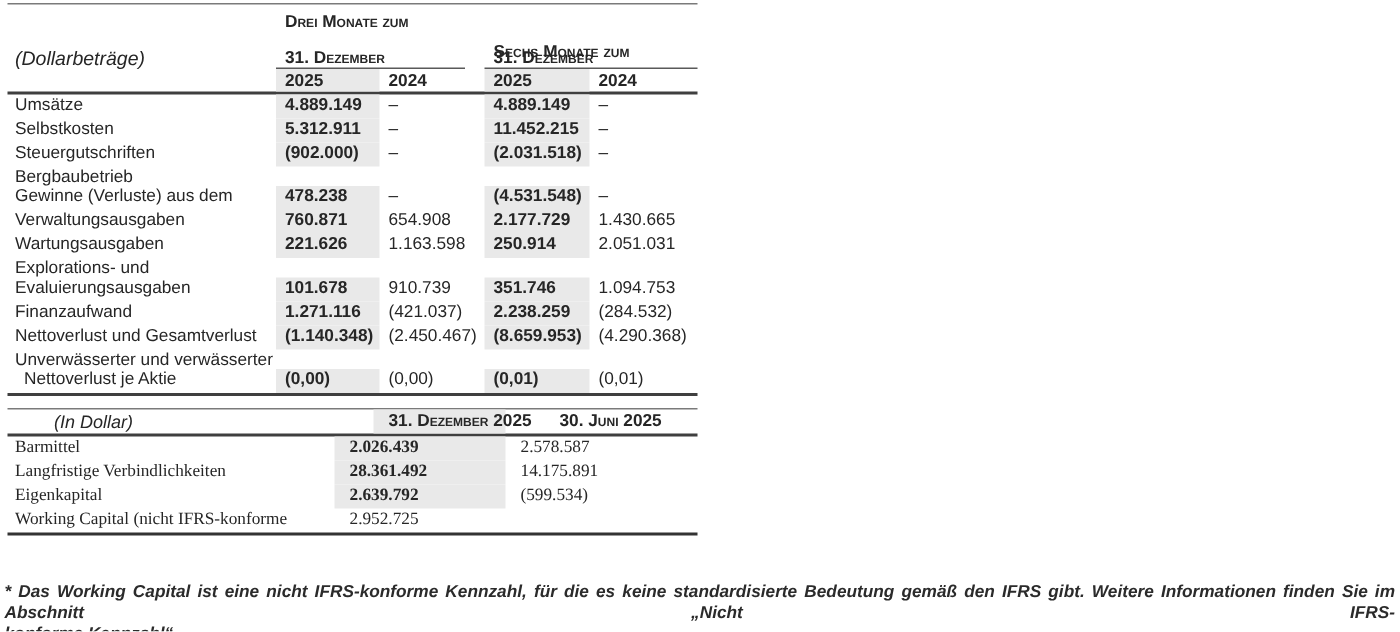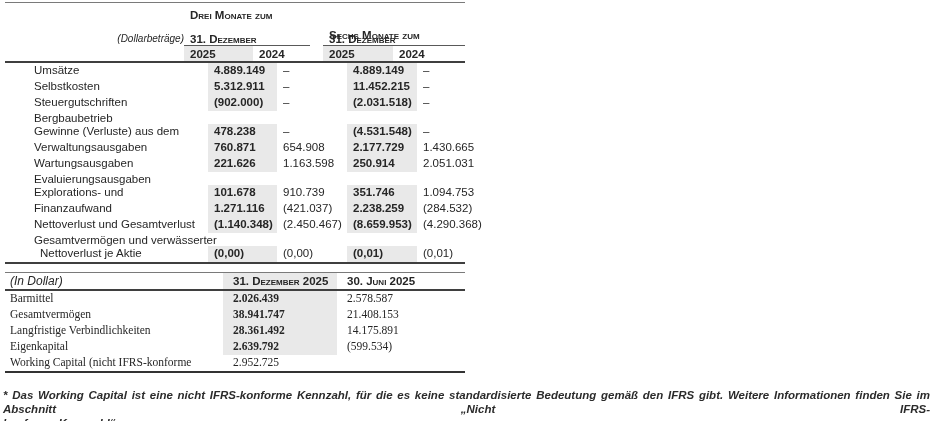--- a/index.html
+++ b/index.html
@@ -23,51 +23,50 @@
 
   
   .t1 { position: absolute; left: 5px; top: 2px; width: 460px; }
   .t1-head {
     display: grid;
     grid-template-columns: 179px 69px 70px 70px 72px;
     grid-template-rows: 30px 13px 15px;
     border-top: 1px solid #7a7a7a;
     border-bottom: 2px solid #3f3f3f;
   }
-  .t1-head .cap { grid-column: 1; grid-row: 1 / 3; align-self: end; padding: 0 0 1px 5px; font-style: italic; font-size: 10px; text-align: right; }
+  .t1-head .cap { grid-column: 1; grid-row: 1 / 3; align-self: end; padding: 0 0 1px 5px; font-style: italic; font-size: 13px; }
   .t1-head .g1 { grid-column: 2 / 4; grid-row: 1; padding: 6px 0 0 6px; white-space: nowrap; }
   .t1-head .g2 { grid-column: 4 / 6; grid-row: 1; padding: 6px 0 0 6px; white-space: nowrap; margin-top: 20px; }
   .t1-head .s1 { grid-column: 2 / 4; grid-row: 2; padding-left: 6px; margin-right: 13px; border-bottom: 1px solid #595959; white-space: nowrap; }
   .t1-head .s2 { grid-column: 4 / 6; grid-row: 2; padding-left: 6px; border-bottom: 1px solid #595959; white-space: nowrap; }
   .t1-head .yr { grid-row: 3; padding: 2px 0 0 6px; font-weight: bold; }
   .t1-head .y1 { grid-column: 2; }
   .t1-head .y2 { grid-column: 3; }
   .t1-head .y3 { grid-column: 4; }
   .t1-head .y4 { grid-column: 5; }
 
   .t1-body { border-bottom: 2px solid #3f3f3f; }
   .t1-row {
     display: grid;
     grid-template-columns: 179px 69px 70px 70px 72px;
     align-items: end;
-    margin-left: 24px;
   }
   .t1-row > div { padding: 1px 0 2px; }
   .t1-row .lbl { padding-left: 5px; white-space: nowrap; }
   .t1-row .num { padding-left: 6px; white-space: nowrap; }
 
   
   .t2 { position: absolute; left: 5px; top: 272px; width: 460px; }
   .t2-head {
     display: grid;
     grid-template-columns: 218px 114px 128px;
     border-top: 1px solid #7a7a7a;
     border-bottom: 2px solid #3f3f3f;
   }
-  .t2-head > div { padding: 2px 0 1px; }
+  .t2-head > div { padding: 2px 0 1px; margin-left: 26px; }
   .t2-head .cap { padding-left: 5px; font-style: italic; font-size: 12px; }
   .t2-head .ch  { padding-left: 10px; white-space: nowrap; }
   .t2-body { border-bottom: 2px solid #333333; font-family: Liberation Serif, serif; }
   .t2-row {
     display: grid;
     grid-template-columns: 218px 114px 128px;
     align-items: end;
   }
   .t2-row > div { padding: 1px 0 2px; }
   .t2-row .lbl { padding-left: 5px; white-space: nowrap; }
@@ -155,22 +154,22 @@
       <div class="t1-row">
         <div class="lbl">Wartungsausgaben</div>
         <div class="num b shade">221.626</div>
         <div class="num">1.163.598</div>
         <div class="num b shade">250.914</div>
         <div class="num">2.051.031</div>
       </div>
 
       <div class="t1-row">
         <div class="lbl">
+          <div>Explorations- und</div>
           <div>Evaluierungsausgaben</div>
-          <div>Explorations- und</div>
         </div>
         <div class="num b shade">101.678</div>
         <div class="num">910.739</div>
         <div class="num b shade">351.746</div>
         <div class="num">1.094.753</div>
       </div>
 
       <div class="t1-row">
         <div class="lbl">Finanzaufwand</div>
         <div class="num b shade">1.271.116</div>
@@ -182,21 +181,21 @@
       <div class="t1-row">
         <div class="lbl">Nettoverlust und Gesamtverlust</div>
         <div class="num b shade">(1.140.348)</div>
         <div class="num">(2.450.467)</div>
         <div class="num b shade">(8.659.953)</div>
         <div class="num">(4.290.368)</div>
       </div>
 
       <div class="t1-row">
         <div class="lbl">
-          <div>Gesamtvermögen und verwässerter</div>
+          <div>Unverwässerter und verwässerter</div>
           <div class="indent">Nettoverlust je Aktie</div>
         </div>
         <div class="num b shade">(0,00)</div>
         <div class="num">(0,00)</div>
         <div class="num b shade">(0,01)</div>
         <div class="num">(0,01)</div>
       </div>
 
     </div>
   </div>
@@ -210,25 +209,20 @@
     </div>
 
     <div class="t2-body">
 
       <div class="t2-row">
         <div class="lbl">Barmittel</div>
         <div class="num b shade">2.026.439</div>
         <div class="num">2.578.587</div>
       </div>
 
-      <div class="t2-row">
-        <div class="lbl">Gesamtvermögen</div>
-        <div class="num b shade">38.941.747</div>
-        <div class="num">21.408.153</div>
-      </div>
 
       <div class="t2-row">
         <div class="lbl">Langfristige Verbindlichkeiten</div>
         <div class="num b shade">28.361.492</div>
         <div class="num">14.175.891</div>
       </div>
 
       <div class="t2-row">
         <div class="lbl">Eigenkapital</div>
         <div class="num b shade">2.639.792</div>

